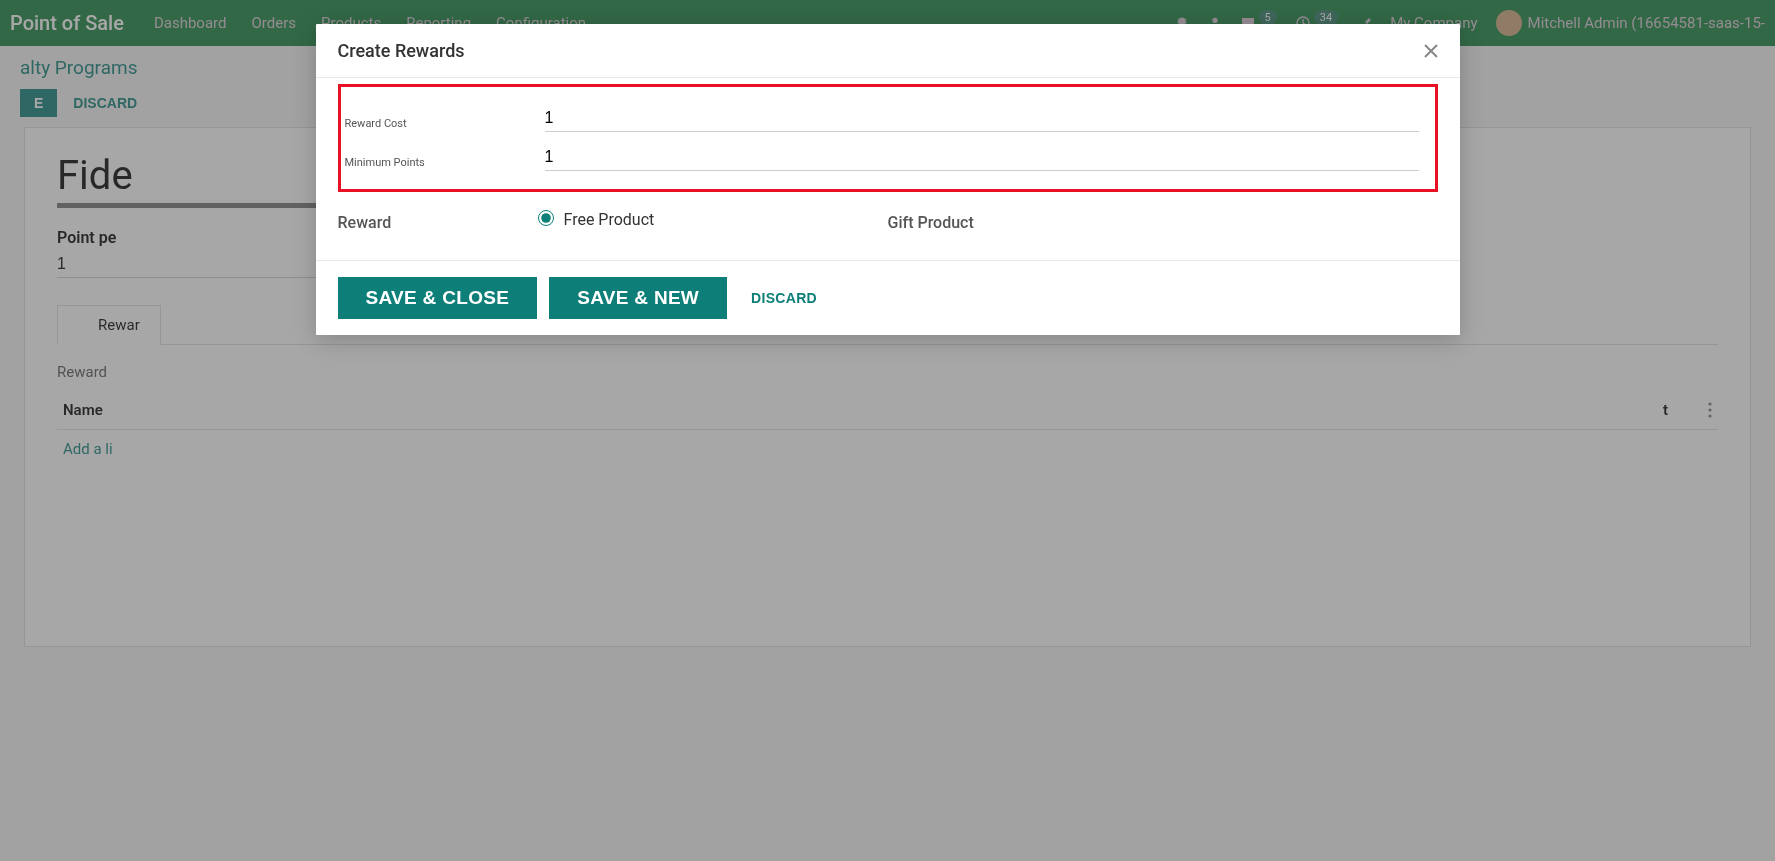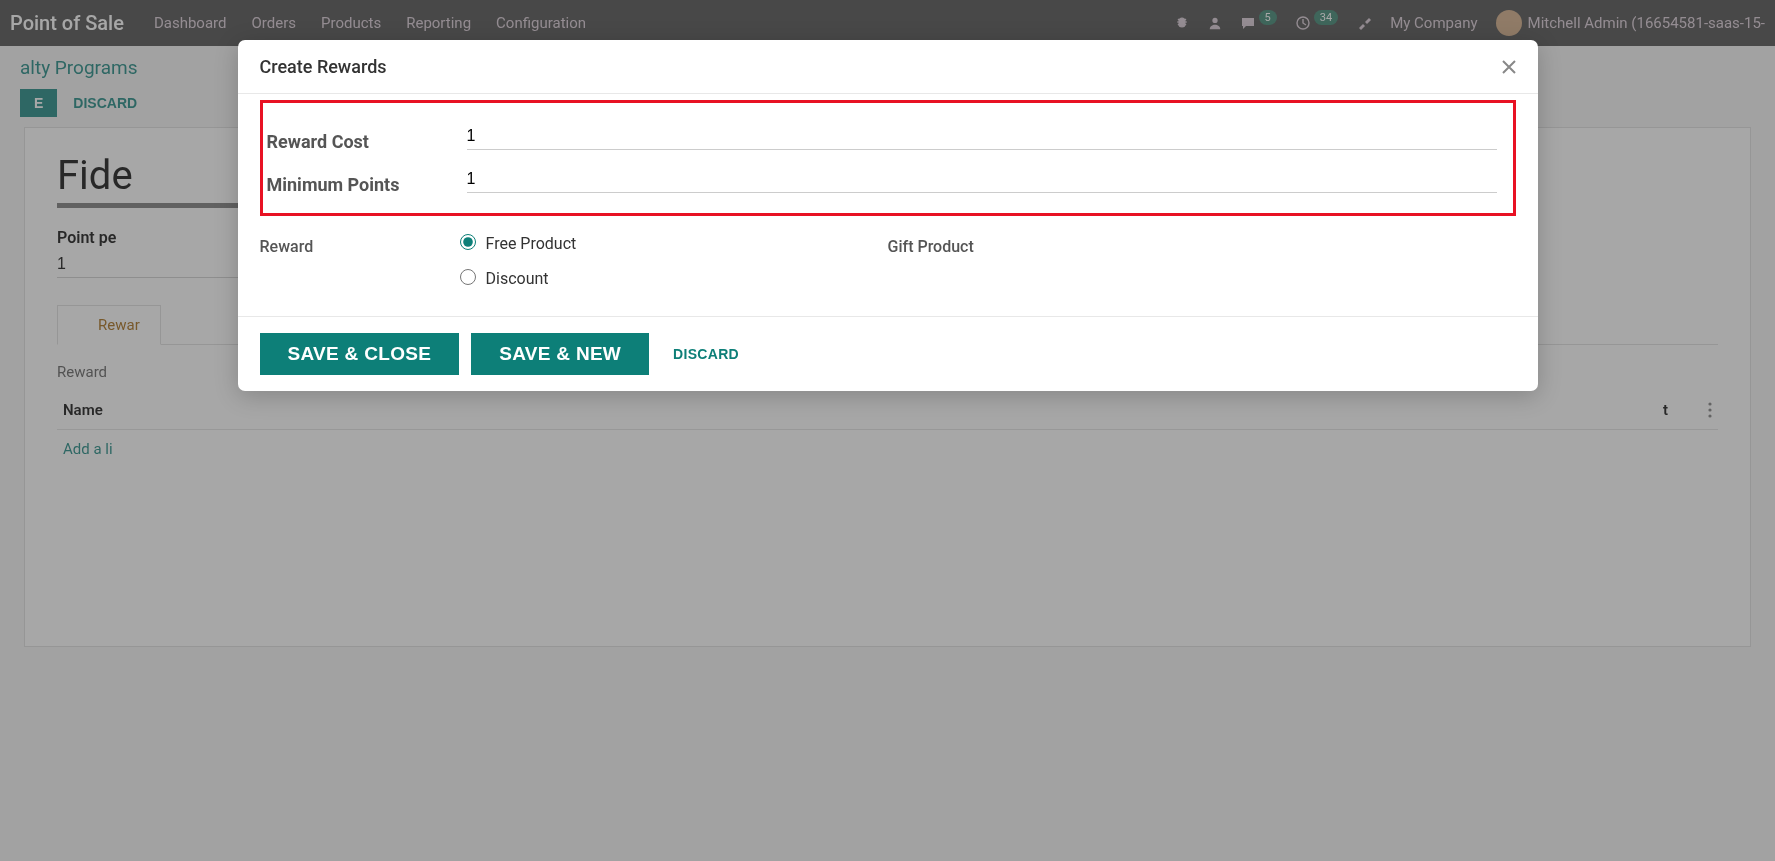--- a/index.html
+++ b/index.html
@@ -1,19 +1,19 @@
 <!DOCTYPE html>
 <html><head>
   <meta charset="utf-8">
   <style>
     * { margin: 0; padding: 0; box-sizing: border-box; }
     body { font-family: -apple-system, BlinkMacSystemFont, "Segoe UI", Roboto, sans-serif; background: #f5f5f5; width: 1775px; height: 861px; overflow: hidden; position: relative; }
     
     
-    .topbar { background: #404040; height: 46px; display: flex; align-items: center; padding: 0 10px; color: #d8c9d4; font-size: 15px; }
+    .topbar { background: #15803d; height: 46px; display: flex; align-items: center; padding: 0 10px; color: #d8c9d4; font-size: 15px; }
     .topbar .app-name { font-size: 20px; font-weight: 500; color: #fff; margin-right: 30px; }
     .topbar .nav-item { margin-right: 25px; cursor: pointer; }
     .topbar .spacer { flex: 1; }
     .topbar .right-item { margin-left: 18px; display: flex; align-items: center; position: relative; }
     .badge-green { background: #2e7d67; color: #fff; font-size: 11px; border-radius: 10px; padding: 1px 6px; margin-left: 3px; position: relative; top: -6px; }
     .avatar { width: 26px; height: 26px; border-radius: 50%; background: #d1a77e; display: inline-block; margin-right: 6px; }
     
     
     .page-header { padding: 10px 20px 0 20px; }
     .breadcrumb { color: #0d7f78; font-size: 19px; margin-bottom: 10px; }
@@ -23,45 +23,45 @@
     
     
     .main-wrap { padding: 0 24px; }
     .main-card { background: #fff; border: 1px solid #ddd; padding: 24px 32px; min-height: 520px; }
     .main-card h1 { font-size: 40px; font-weight: 400; border-bottom: 5px solid #737373; padding-bottom: 4px; display: inline-block; min-width: 300px; }
     .form-row { margin-top: 20px; font-size: 16px; }
     .form-row label { font-weight: 600; display: block; margin-bottom: 4px; }
     .form-row input { border: none; border-bottom: 1px solid #ccc; font-size: 16px; padding: 4px 0; width: 400px; outline: none; }
     .tabs { margin-top: 26px; border-bottom: 1px solid #ddd; }
     .tab { display: inline-block; padding: 10px 20px; border: 1px solid #ddd; border-bottom: 1px solid #fff; background: #fff; position: relative; top: 1px; font-size: 15px; }
-    .tab-active { color: #a16207; padding-left: 40px; }
+    .tab-active { color: #000000; padding-left: 40px; }
     .tab-panel { padding: 18px 0; }
     .table-header { display: flex; border-bottom: 1px solid #e0e0e0; padding: 10px 6px; font-weight: 600; font-size: 15px; align-items: center; }
     .table-header .col-name { flex: 0 0 200px; }
     .table-header .col-cost { margin-left: auto; margin-right: 40px; }
     .table-header .menu-icon { color: #888; font-size: 16px; cursor: pointer; }
     .add-line { color: #0d7f78; padding: 10px 6px; cursor: pointer; font-size: 15px; }
     
     
     .overlay { position: absolute; inset: 0; background: rgba(80,80,80,0.5); z-index: 10; }
     
     
-    .modal { position: absolute; top: 40px; left: 50%; transform: translateX(-50%); width: 1300px; background: #fff; border-radius: 7px; z-index: 20; box-shadow: 0 5px 25px rgba(0,0,0,0.2); }
+    .modal { position: absolute; top: 24px; left: 50%; transform: translateX(-50%); width: 1144px; background: #fff; border-radius: 1px; z-index: 20; box-shadow: 0 5px 25px rgba(0,0,0,0.2); }
     .modal-header { display: flex; align-items: center; padding: 16px 22px; border-bottom: 1px solid #e8e8e8; }
     .modal-header h4 { font-size: 18px; font-weight: 500; color: #333; }
     .modal-header .close { margin-left: auto; color: #888; font-size: 20px; cursor: pointer; background: none; border: none; }
     .modal-body { padding: 0 22px 28px 22px; }
     
     .highlight-box { border: 3px solid #e81123; padding: 18px 16px 18px 4px; margin-top: 6px; }
     .field-group { margin-bottom: 18px; }
     .field-label { font-size: 16px; color: #555; font-weight: 500; display: block; margin-bottom: 6px; }
     .big-input { font-size: 36px; border: none; border-bottom: 1px solid #555; width: 840px; padding: 2px 0 4px 0; outline: none; color: #333; }
     
     .two-col { display: grid; grid-template-columns: 200px 1fr; align-items: center; row-gap: 12px; }
-    .two-col .cell-label { font-size: 18px; color: #555; font-weight: 700; margin-top: 10px; }
+    .two-col .cell-label { font-size: 11px; color: #555; font-weight: 400; margin-top: 10px; }
     .two-col input[type="text"] { width: 100%; border: none; border-bottom: 1px solid #ccc; font-size: 16px; padding: 4px 0; outline: none; }
     
     .reward-row { display: grid; grid-template-columns: 200px 1fr 200px 1fr; align-items: start; column-gap: 0; margin-top: 18px; }
     .reward-row .cell-label { font-size: 16px; color: #555; font-weight: 500; padding-top: 3px; }
     .radios { display: flex; flex-direction: column; gap: 16px; }
     .radio-item { display: flex; gap: 10px; font-size: 16px; color: #333; cursor: pointer; }
     .radio-item input[type="radio"] { width: 16px; height: 16px; accent-color: #0d7f78; cursor: pointer; }
     
     .gift-product-wrap { display: flex; align-items: center; gap: 8px; }
     .select-line { flex: 1; border-bottom: 1px solid #555; display: flex; align-items: center; padding: 3px 0; }
@@ -179,24 +179,20 @@
       </div>
     </div>
 
     <div class="reward-row">
       <div class="cell-label">Reward</div>
       <div class="radios">
         <label class="radio-item">
           <input type="radio" name="reward_type" checked="" style="">
           <span>Free Product</span>
         </label>
-        <label class="radio-item">
-          <input type="radio" name="reward_type" style="">
-          <span>Discount</span>
-        </label>
       </div>
       <div class="cell-label">Gift Product</div>
     </div>
   </div>
   <div class="modal-footer">
     <button class="btn-teal">SAVE &amp; CLOSE</button>
     <button class="btn-teal">SAVE &amp; NEW</button>
     <button class="btn-discard">DISCARD</button>
   </div>
 </div>

